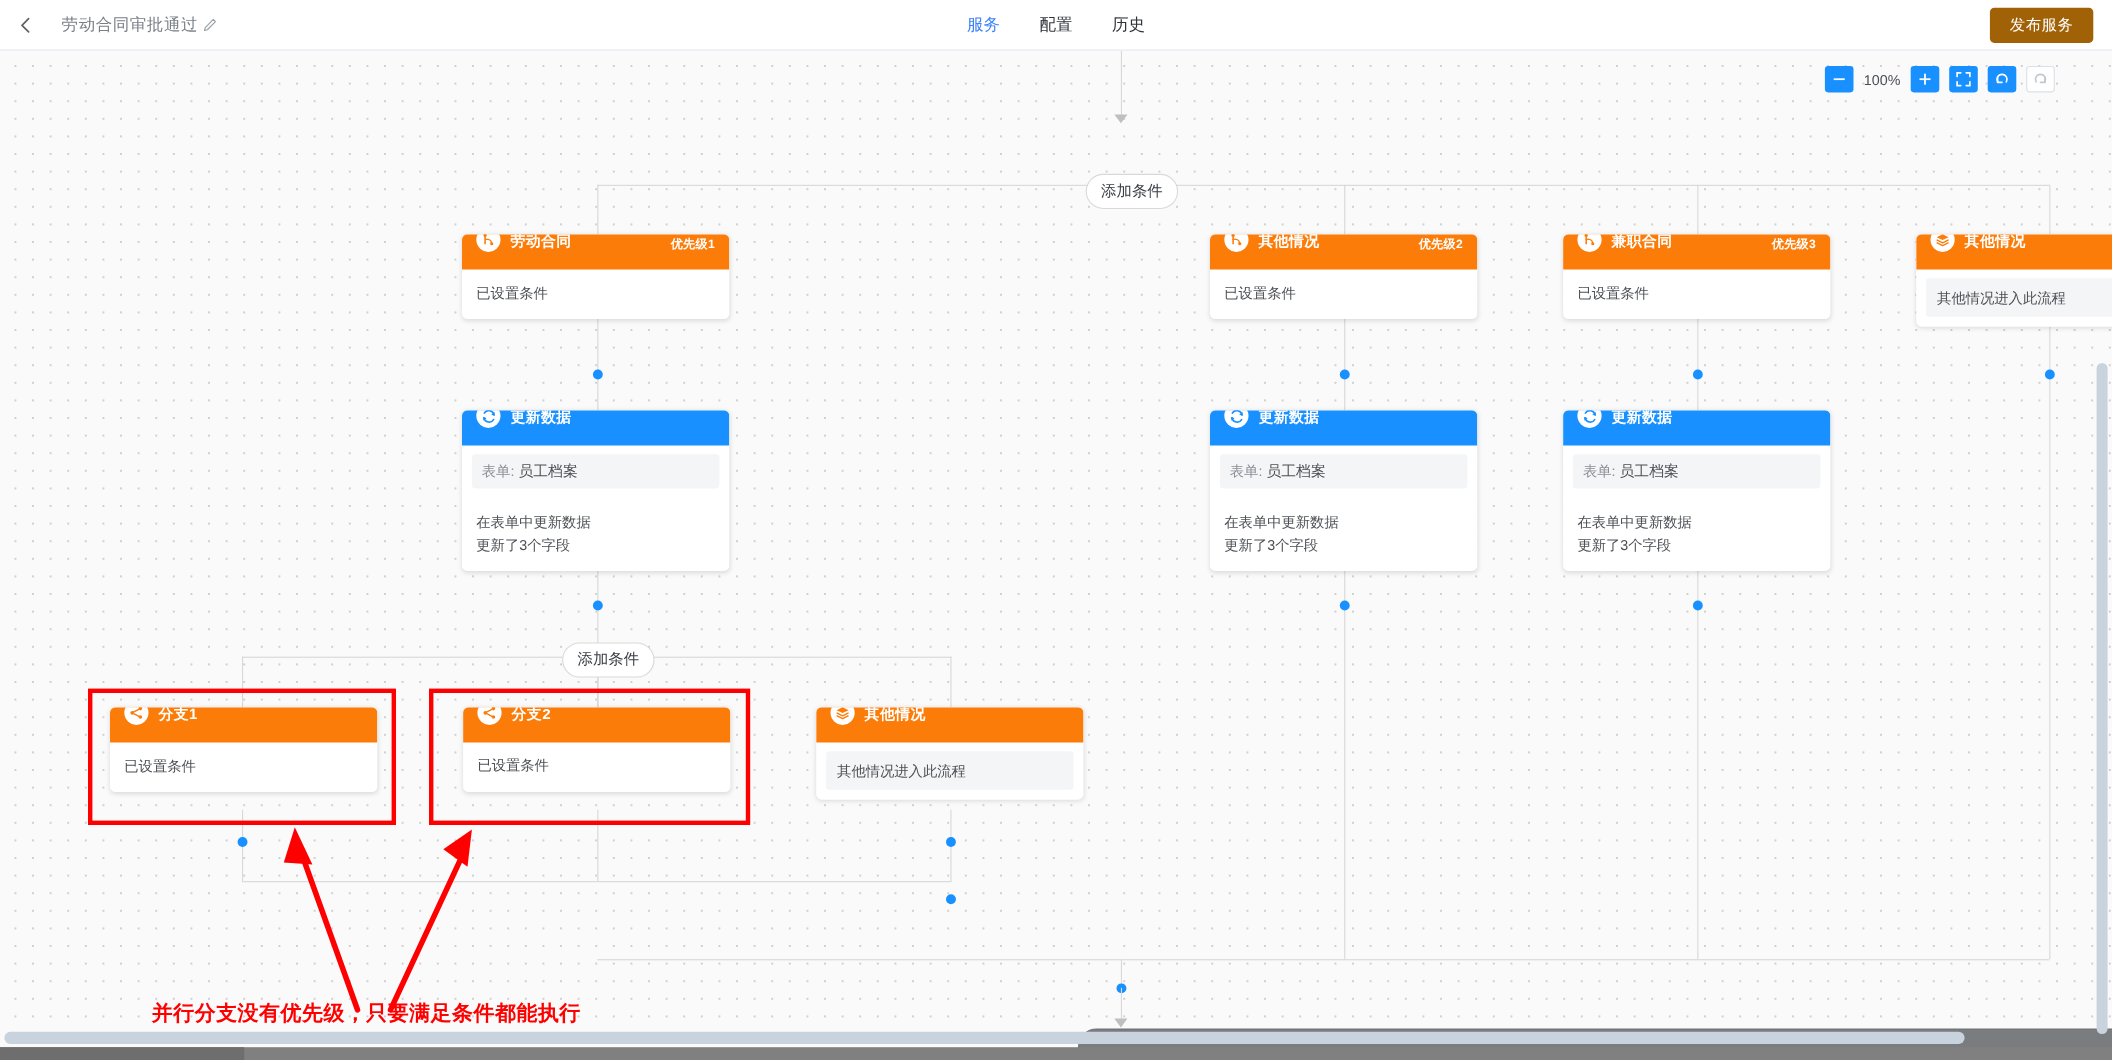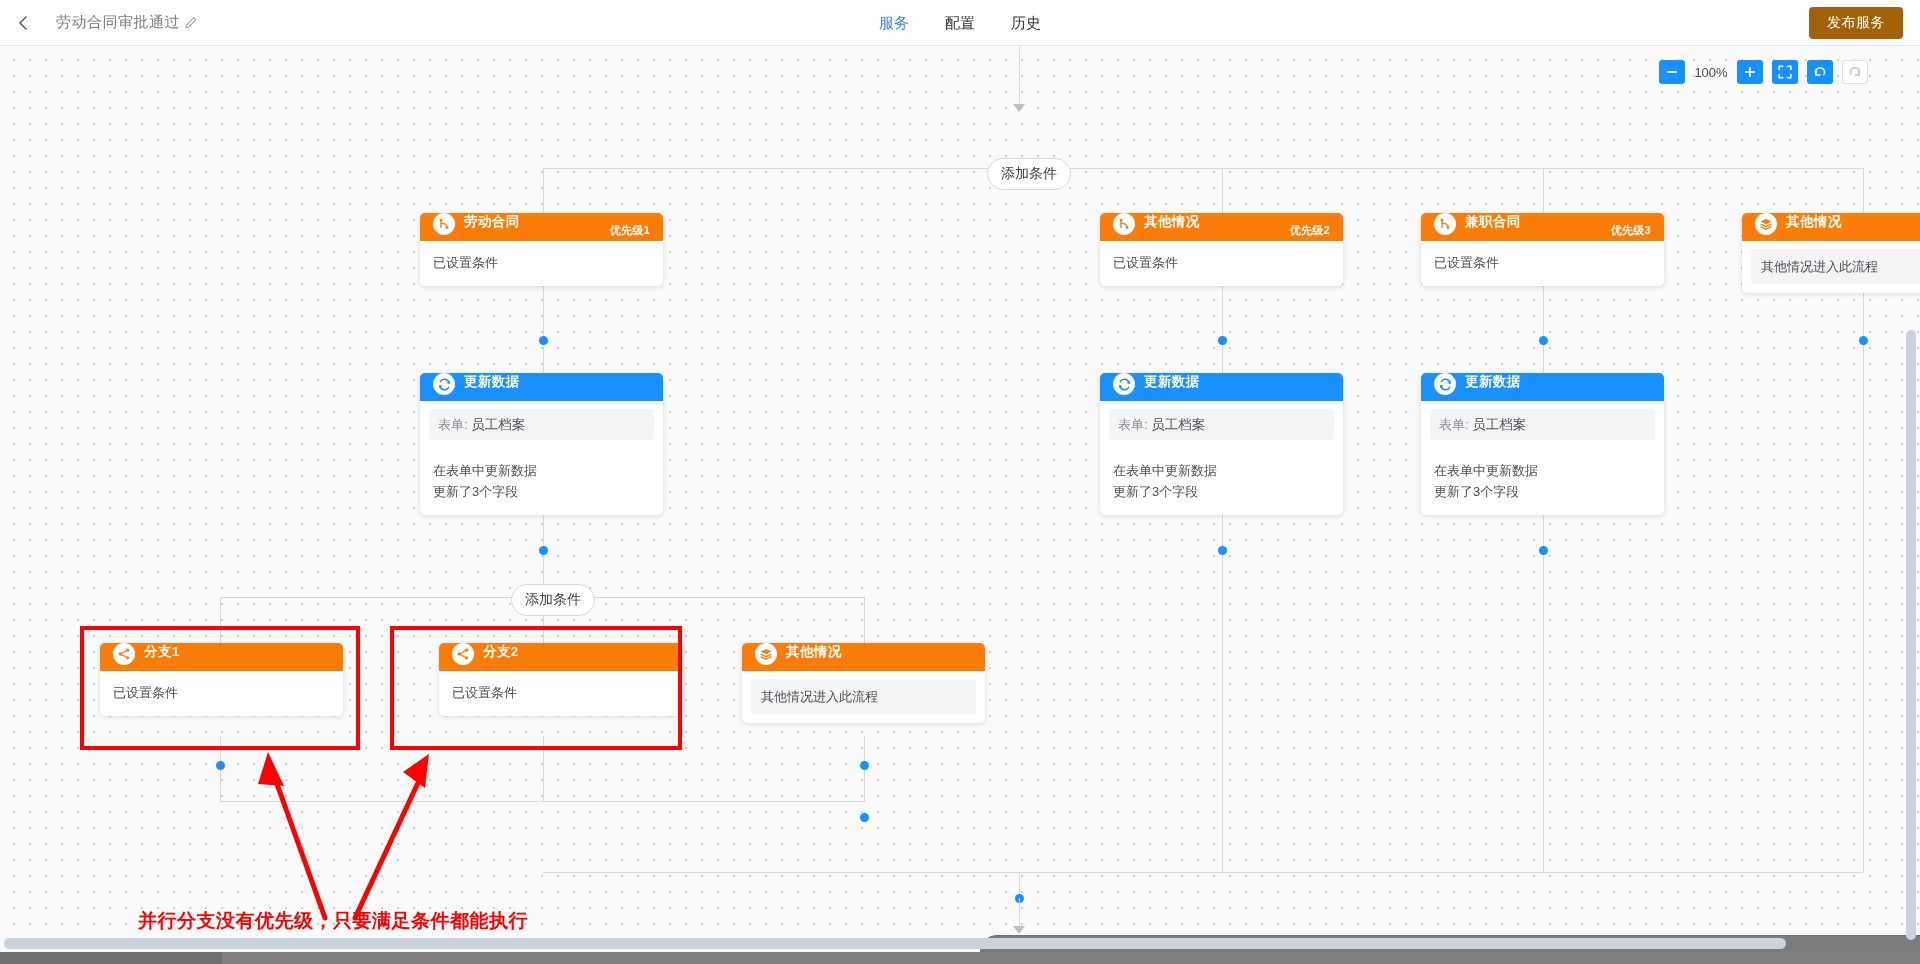--- a/index.html
+++ b/index.html
@@ -111,22 +111,22 @@
   
   .node {
     position: absolute;
     background: #ffffff;
     border-radius: 5px;
     box-shadow: 0 1px 5px rgba(0,0,0,0.13);
     overflow: hidden;
     cursor: pointer;
   }
   .node-head {
-    height: 28px; display: flex; align-items: flex-start;
-    padding: 0 13px; gap: 9px; color: #fff;
+    height: 28px; display: flex; align-items: flex-end;
+    padding: 16px 13px; gap: 9px; color: #fff;
   }
   .node-head.orange { background: #fb7c08; }
   .node-head.blue   { background: #1890ff; }
   .node-icon {
     width: 22px; height: 22px; border-radius: 50%;
     background: #ffffff; display: flex; align-items: center; justify-content: center;
     flex: 0 0 22px;
   }
   .node-title { font-size: 13.5px; font-weight: bold; letter-spacing: .4px; }
   .node-prio { margin-left: auto; font-size: 11px; font-weight: bold; letter-spacing: .3px; margin-top: 10px; }
@@ -445,21 +445,21 @@
             <path d="M4.6 6.2 L9.2 3.8 M4.6 7.8 L9.2 10.2" stroke="#fb7c08" stroke-width="1.25" stroke-linecap="round"></path>
           </svg>
         </span>
         <span class="node-title">分支1</span>
       </div>
       <div class="node-body">
         <div class="body-line">已设置条件</div>
       </div>
     </div>
 
-    <div class="node" style="left:439px; top:597px; width:243px;">
+    <div class="node" style="left:421px; top:597px; width:243px;font-family:Liberation Mono, monospace;">
       <div class="node-head orange">
         <span class="node-icon">
           <svg width="14" height="14" viewBox="0 0 14 14">
             <circle cx="3.2" cy="7" r="1.7" fill="#fb7c08"></circle>
             <circle cx="10.6" cy="3.2" r="1.6" fill="#fb7c08"></circle>
             <circle cx="10.6" cy="10.8" r="1.6" fill="#fb7c08"></circle>
             <path d="M4.6 6.2 L9.2 3.8 M4.6 7.8 L9.2 10.2" stroke="#fb7c08" stroke-width="1.25" stroke-linecap="round"></path>
           </svg>
         </span>
         <span class="node-title">分支2</span>

